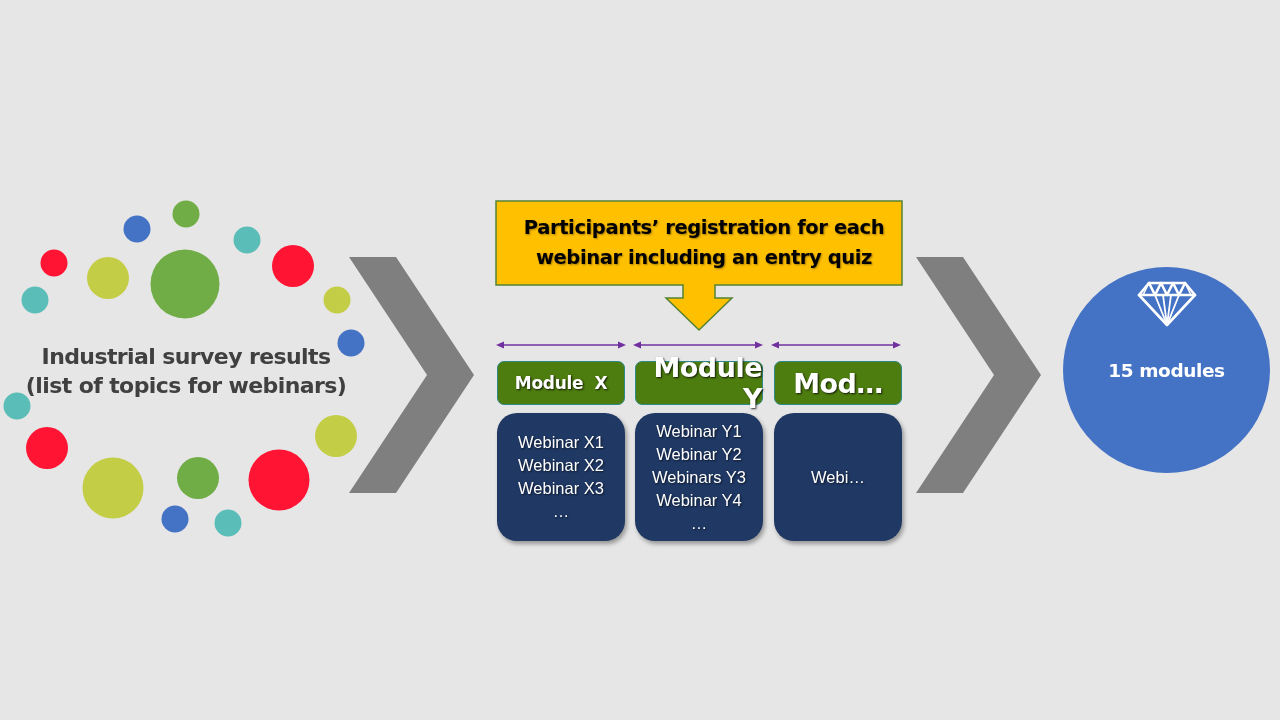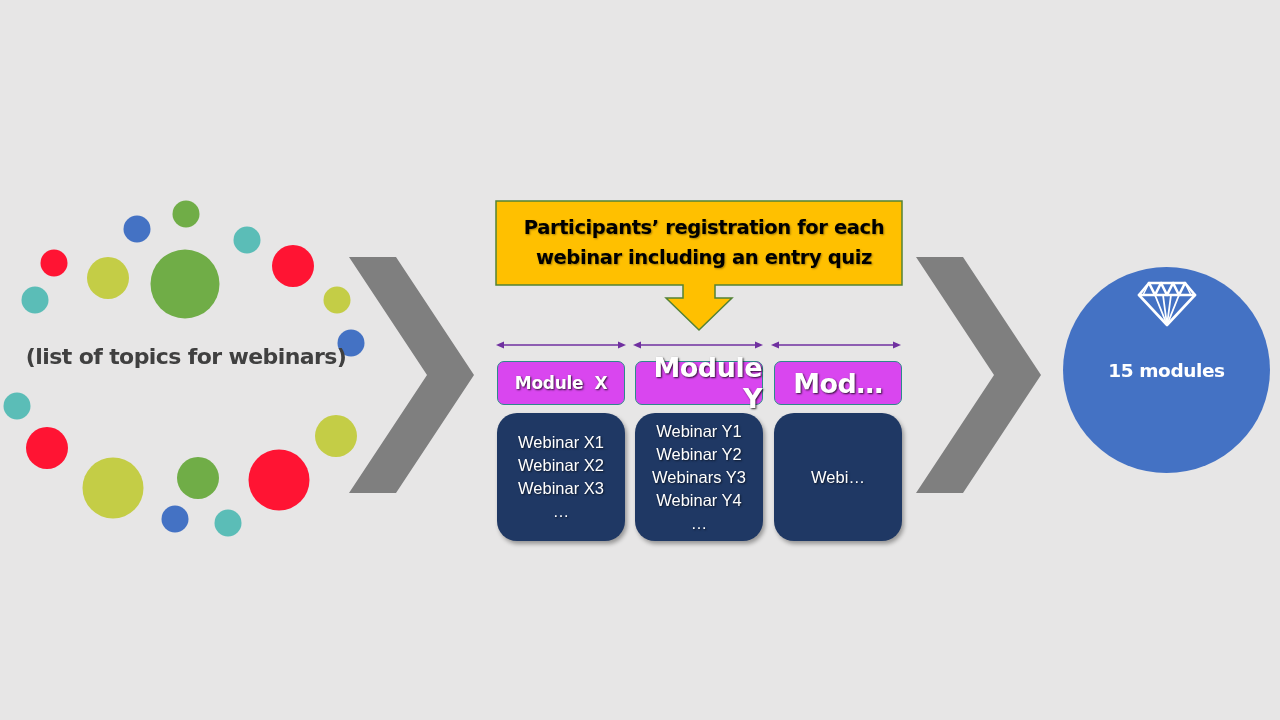--- a/index.html
+++ b/index.html
@@ -54,21 +54,21 @@
     .callout-text span { display: block; padding-left: 8px; }
 
     
     .span-arrow { position: absolute; top: 339px; height: 12px; }
     .module-head {
       position: absolute;
       top: 361px;
       width: 128px;
       height: 44px;
       box-sizing: border-box;
-      background: #d946ef;
+      background: #4d7c0f;
       border: 1px solid #2e8a8a;
       border-radius: 7px;
       color: #fff;
       font-weight: bold;
       display: flex;
       align-items: center;
       justify-content: center;
       text-shadow: 1px 1px 2px rgba(0,0,0,0.8);
       font-family: "DejaVu Sans", sans-serif;
     }
@@ -138,20 +138,21 @@
     <circle cx="47" cy="448" r="21" fill="#ff1433"></circle>
     <circle cx="113" cy="488" r="30.5" fill="#c4cd46"></circle>
     <circle cx="198" cy="478" r="21" fill="#70ad47"></circle>
     <circle cx="175" cy="519" r="13.5" fill="#4472c4"></circle>
     <circle cx="228" cy="523" r="13.5" fill="#5bbdb7"></circle>
     <circle cx="279" cy="480" r="30.5" fill="#ff1433"></circle>
     <circle cx="336" cy="436" r="21" fill="#c4cd46"></circle>
   </svg>
 
 <div class="survey-title">
+  <span>Industrial survey results</span>
   <span>(list of topics for webinars)</span>
 </div>
 
 <svg class="chevron" style="left:349px;top:257px;" width="126" height="237" viewBox="0 0 126 237">
   <polygon points="0,0 47,0 125,118 47,236 0,236 78,118" fill="#7f7f7f"></polygon>
 </svg>
 
 <svg id="callout-svg" width="412" height="134" viewBox="0 0 412 134">
   <path d="M2,2 H408 V86 H221 V99 H238 L205,131 L172,99 H189 V86 H2 Z" fill="#ffc000" stroke="#548235" stroke-width="1.5"></path>
 </svg>

